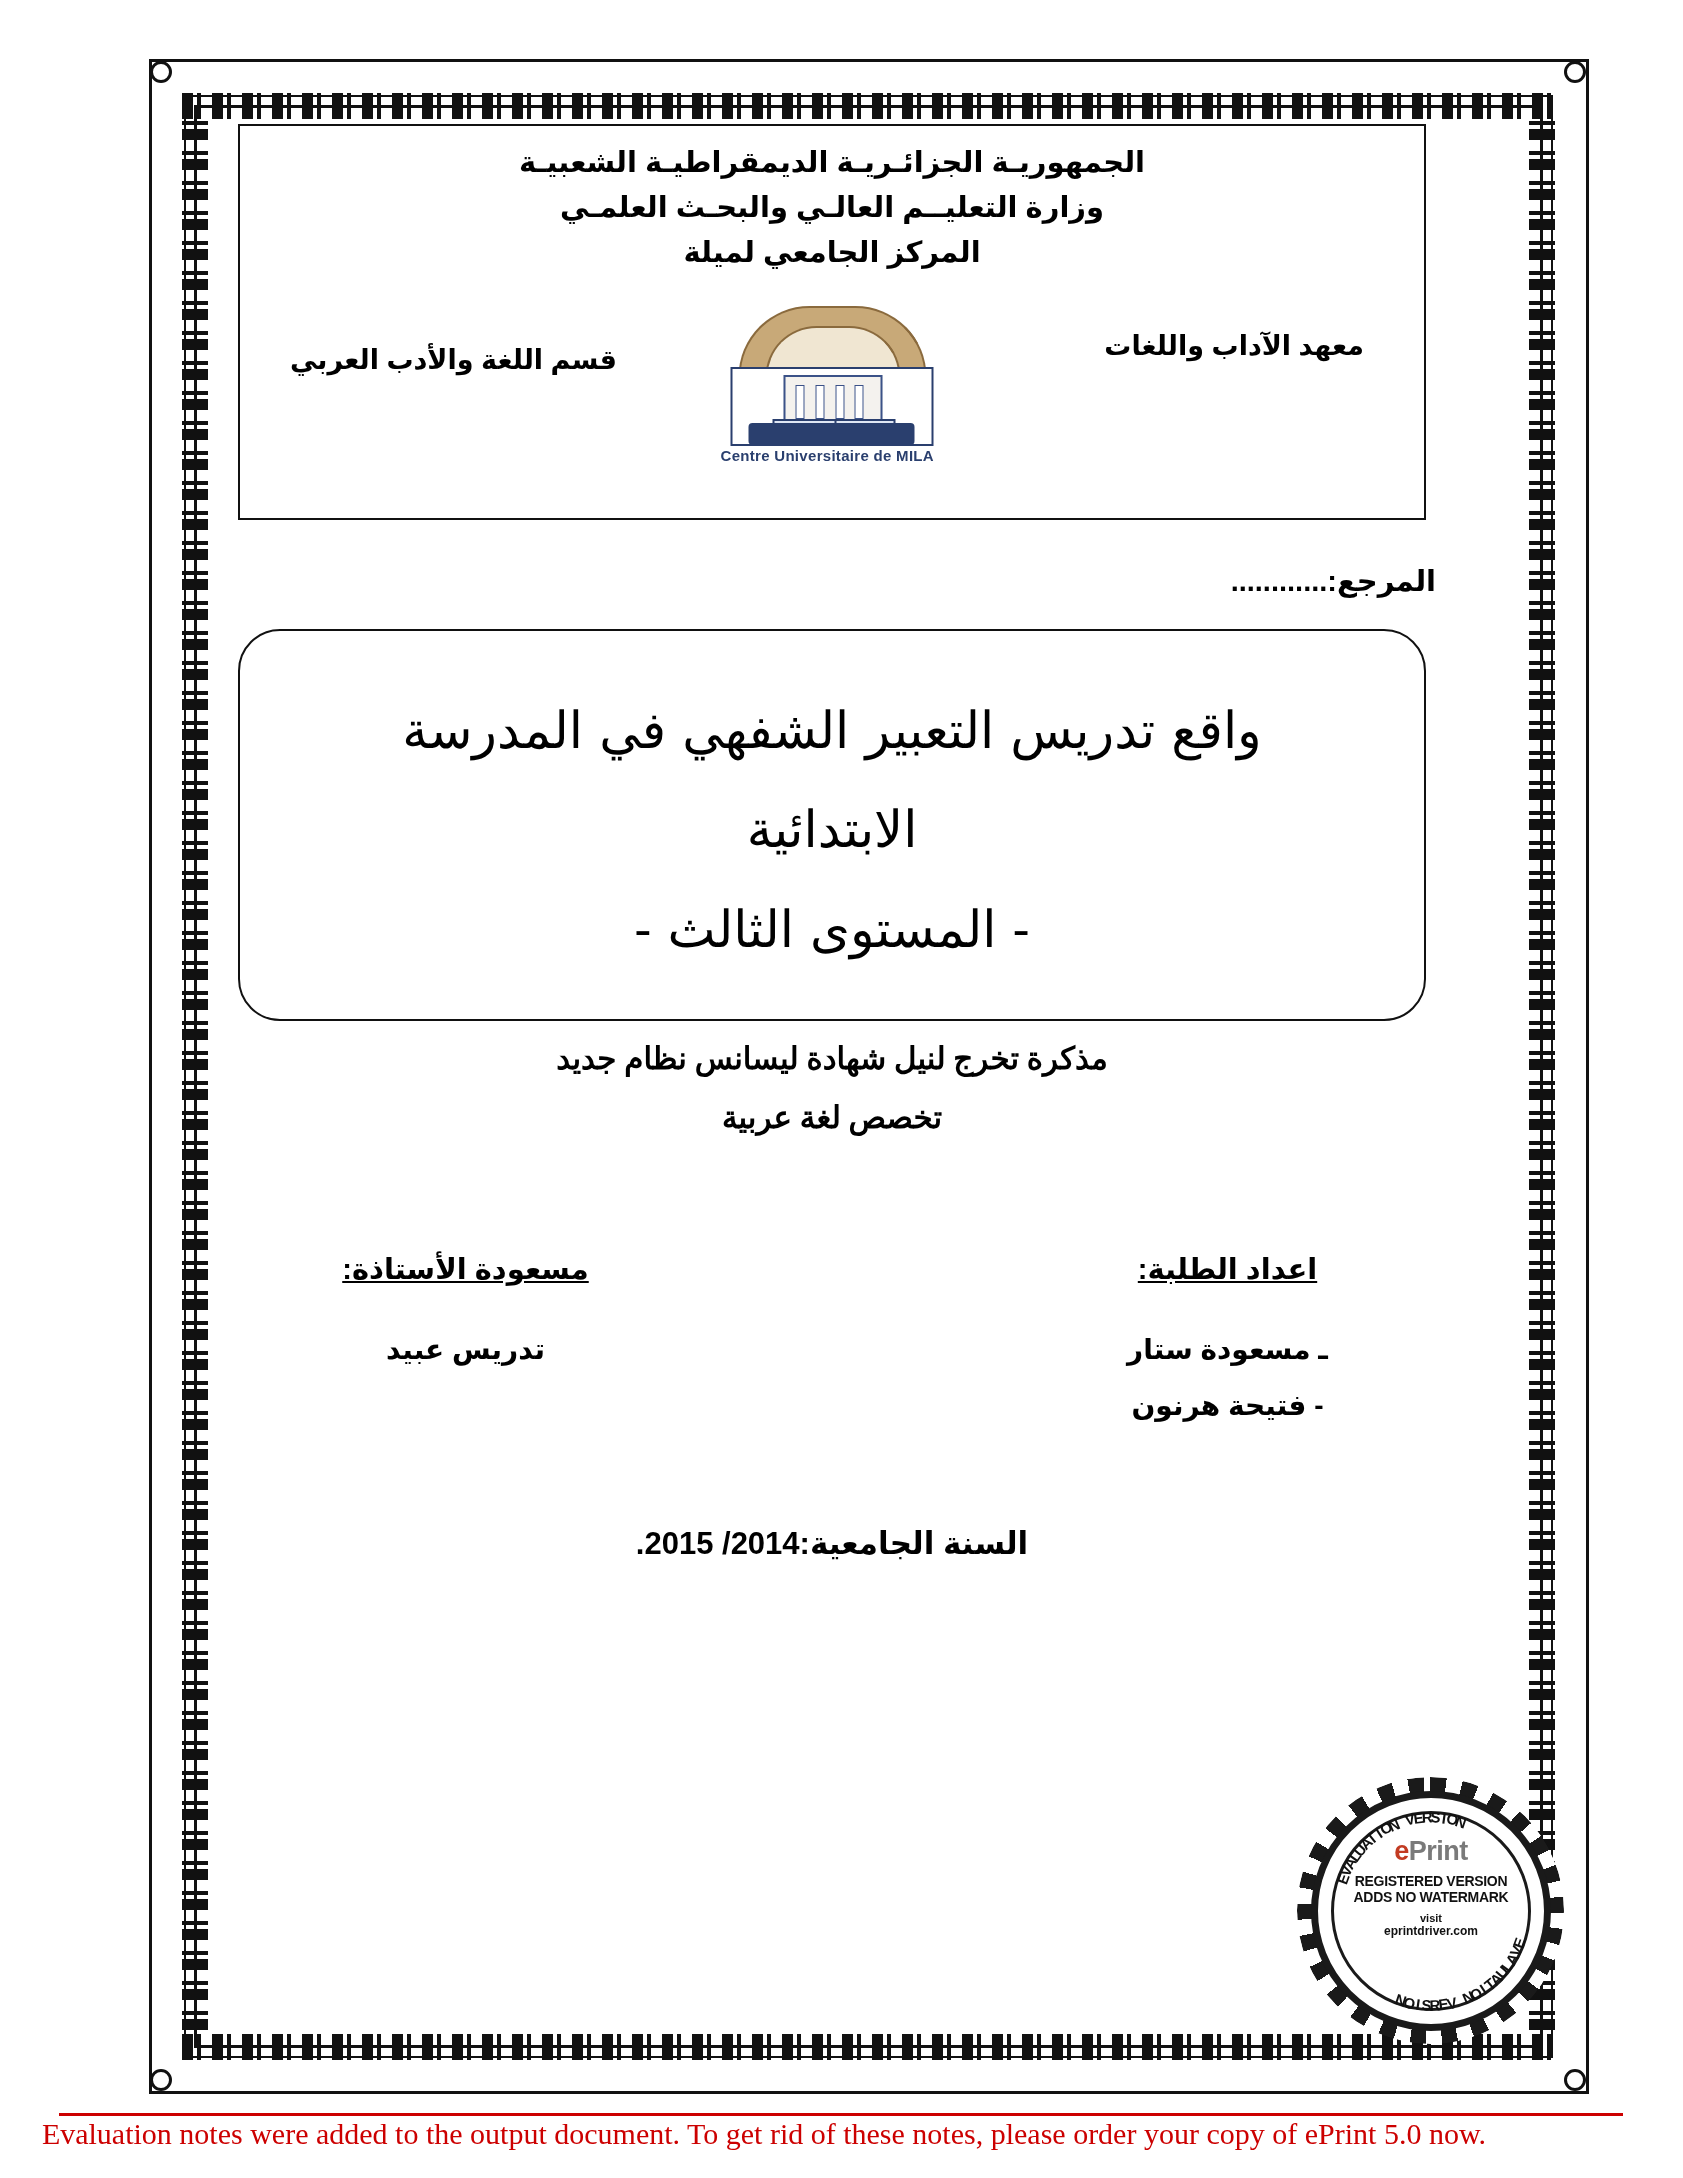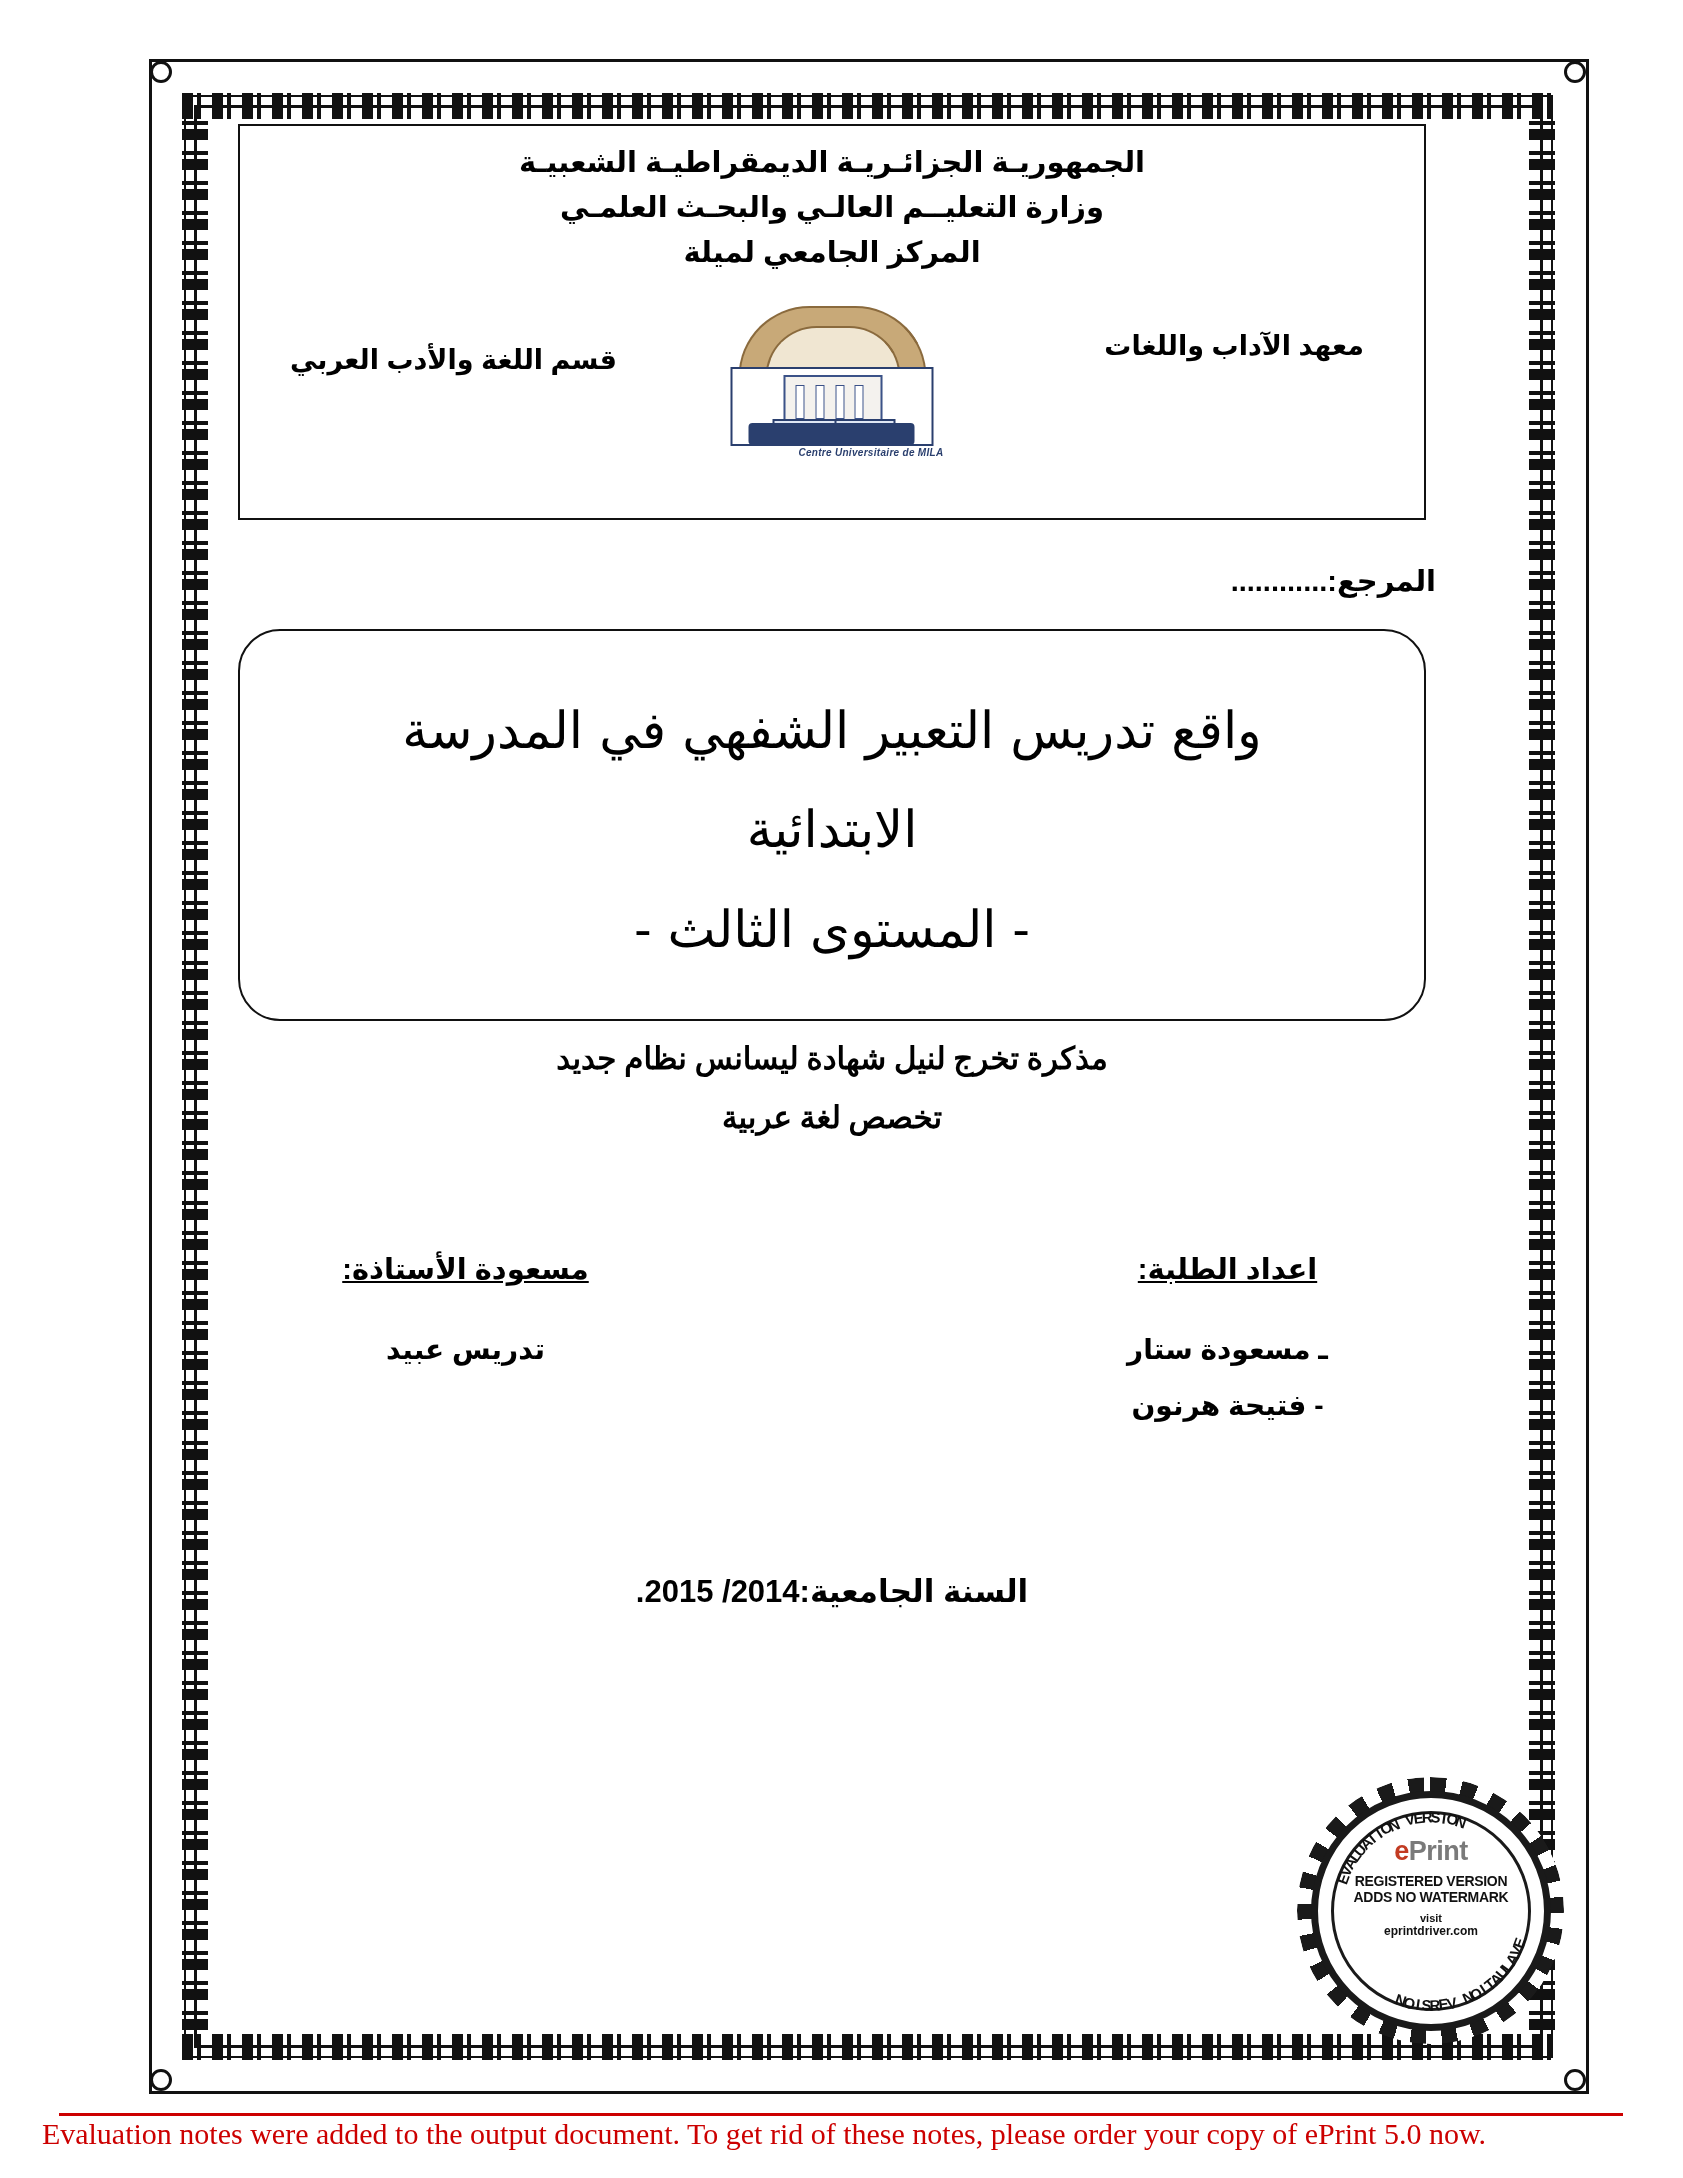--- a/index.html
+++ b/index.html
@@ -220,27 +220,26 @@
     top: 0;
     width: 2px;
     height: 100%;
     background: #2a3f6e;
   }
   .logo .caption {
     position: absolute;
     left: 0;
     top: 141px;
     width: 223px;
-    text-align: right;
-    font-family: "Liberation Sans", "DejaVu Sans", sans-serif;
-    font-size: 10px;
+    text-align: left;
+    font-family: "Liberation Sans", "DejaVu Sans", sans-serif;
+    font-size: 15px;
     font-weight: bold;
     color: #2a3f6e;
     letter-spacing: 0.3px;
-    font-style: italic;
   }
   .logo .ribbon {
     position: absolute;
     left: 28px;
     top: 117px;
     width: 166px;
     height: 22px;
     background: #2a3f6e;
     border-radius: 4px;
   }
@@ -316,21 +315,20 @@
 
   
   .year {
     position: absolute;
     left: 0;
     top: 1416px;
     width: 1208px;
     font-family: "Liberation Sans", "DejaVu Sans", sans-serif;
     font-weight: bold;
     font-size: 31px;
-    margin-top: 48px;
   }
 
   
   .stamp {
     position: absolute;
     left: 1297px;
     top: 1777px;
     width: 267px;
     height: 267px;
   }

